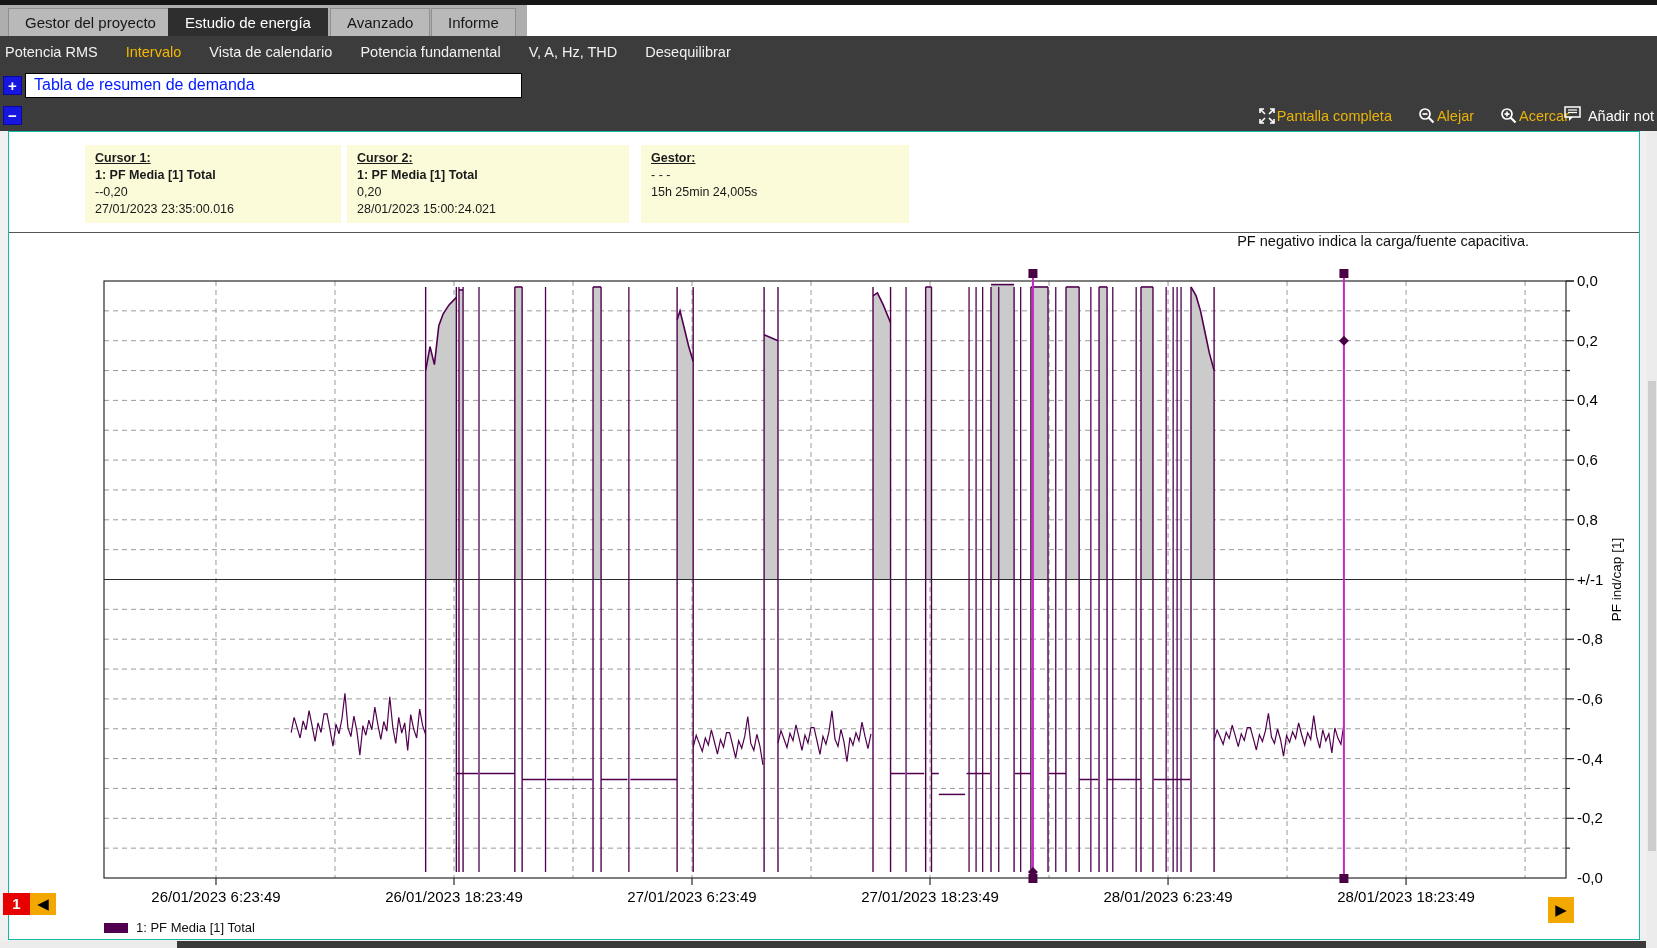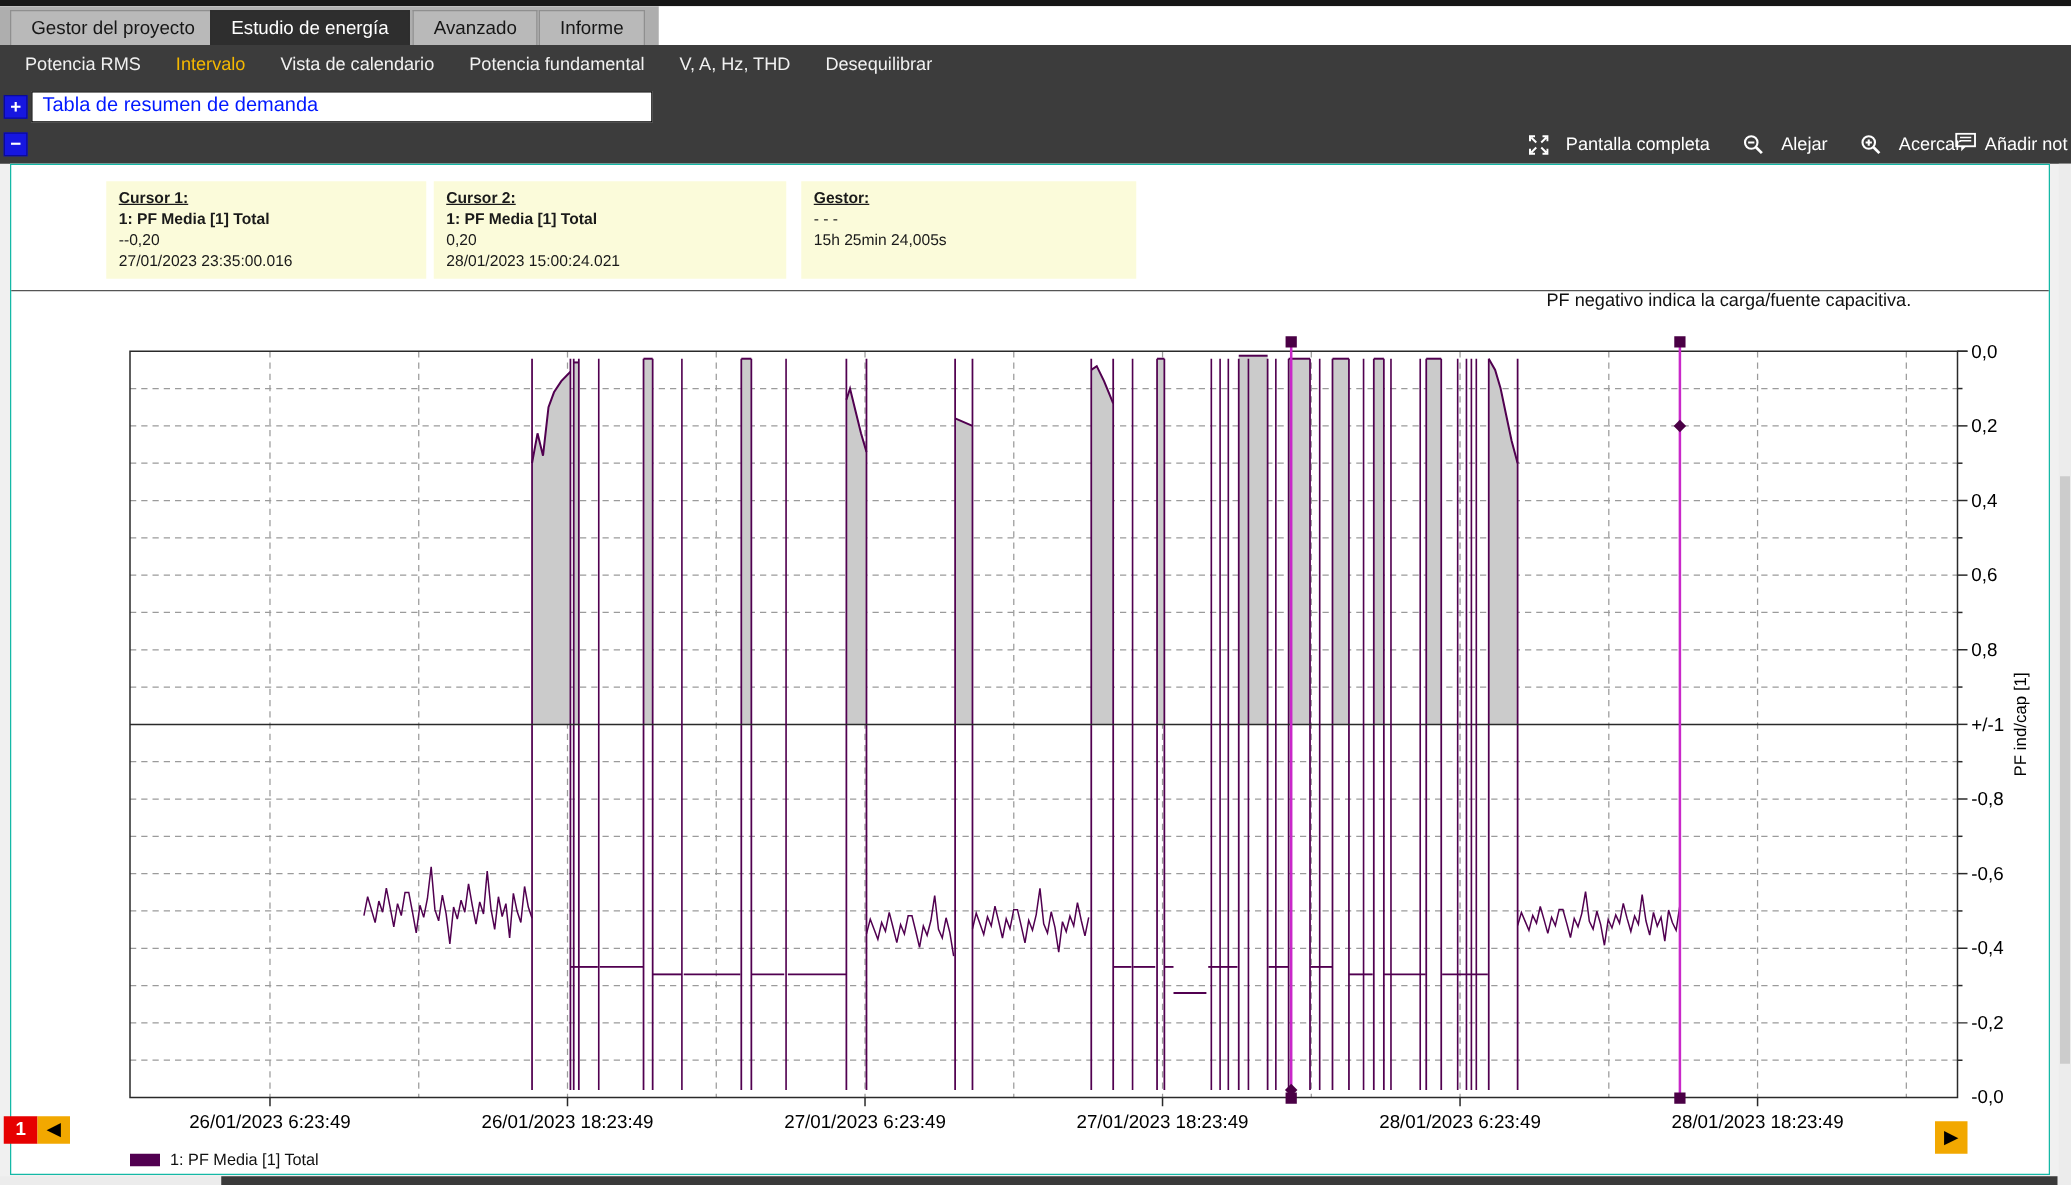--- a/index.html
+++ b/index.html
@@ -13,39 +13,39 @@
   #tabbar .tabs-bg { position:absolute; left:0; top:0; width:527px; height:31px; background:#aeaeae; }
   .tab { position:absolute; top:3px; height:28px; line-height:28px; padding:0 16px;
          background:#b9b9b9; border:1px solid #8f8f8f; border-bottom:none;
          font-size:15px; color:#161616; cursor:default; }
   .tab.active { background:#2e2e2e; color:#ffffff; border-color:#2e2e2e; }
 
   
   #navbar { position:absolute; left:0; top:36px; width:100%; height:32px; background:#3c3c3c;
             display:flex; align-items:center; }
   .nav-item { font-size:14.5px; color:#f1f1f1; margin-left:28px; cursor:default; }
-  .nav-item:first-child { margin-left:20px; }
+  .nav-item:first-child { margin-left:5px; }
   .nav-item.active { color:#f5b800; }
 
   
   #sections { position:absolute; left:0; top:68px; width:100%; height:63px; background:#3c3c3c; }
   .sec-row { position:absolute; left:0; width:100%; height:25px; }
   .sec-row.r1 { top:5px; }
   .sec-row.r2 { top:35px; }
   .sq-btn { position:absolute; left:3px; top:3px; width:19px; height:19px; background:#1616e0;
             border:1px solid #0a0a9a; color:#ffffff; font-size:15px; font-weight:bold;
             text-align:center; line-height:17px; cursor:pointer; }
   .sec-bar { position:absolute; left:25px; top:0; width:497px; height:25px; background:#ffffff;
              border:1px solid #000000; }
   .sec-label { position:absolute; left:8px; top:2px; font-size:16px; color:#0018ff; }
 
   
   #chart-toolbar { position:absolute; right:88px; top:35px; height:25px; display:flex;
                    align-items:center; gap:26px; }
-  .tool-btn { display:flex; align-items:center; gap:14px; color:#ffffff; font-size:14.5px;
+  .tool-btn { display:flex; align-items:center; gap:2px; color:#eab308; font-size:14.5px;
               cursor:pointer; white-space:nowrap;text-align:center; }
   .tool-btn svg { display:block; }
   #tool-addnote { position:absolute; right:-78px; top:35px; height:25px; display:flex;
                   align-items:center; gap:6px; color:#fff; font-size:14.5px; cursor:pointer; }
 
   
   #panel { position:absolute; left:8px; top:131px; width:1632px; height:809px;
            background:#ffffff; border:1px solid #14b8a6; }
   .cursor-box { position:absolute; top:13px; height:78px; background:#fbfbda; padding:5px 10px;
                 font-size:12.5px; color:#1a1a1a; line-height:17px; }

